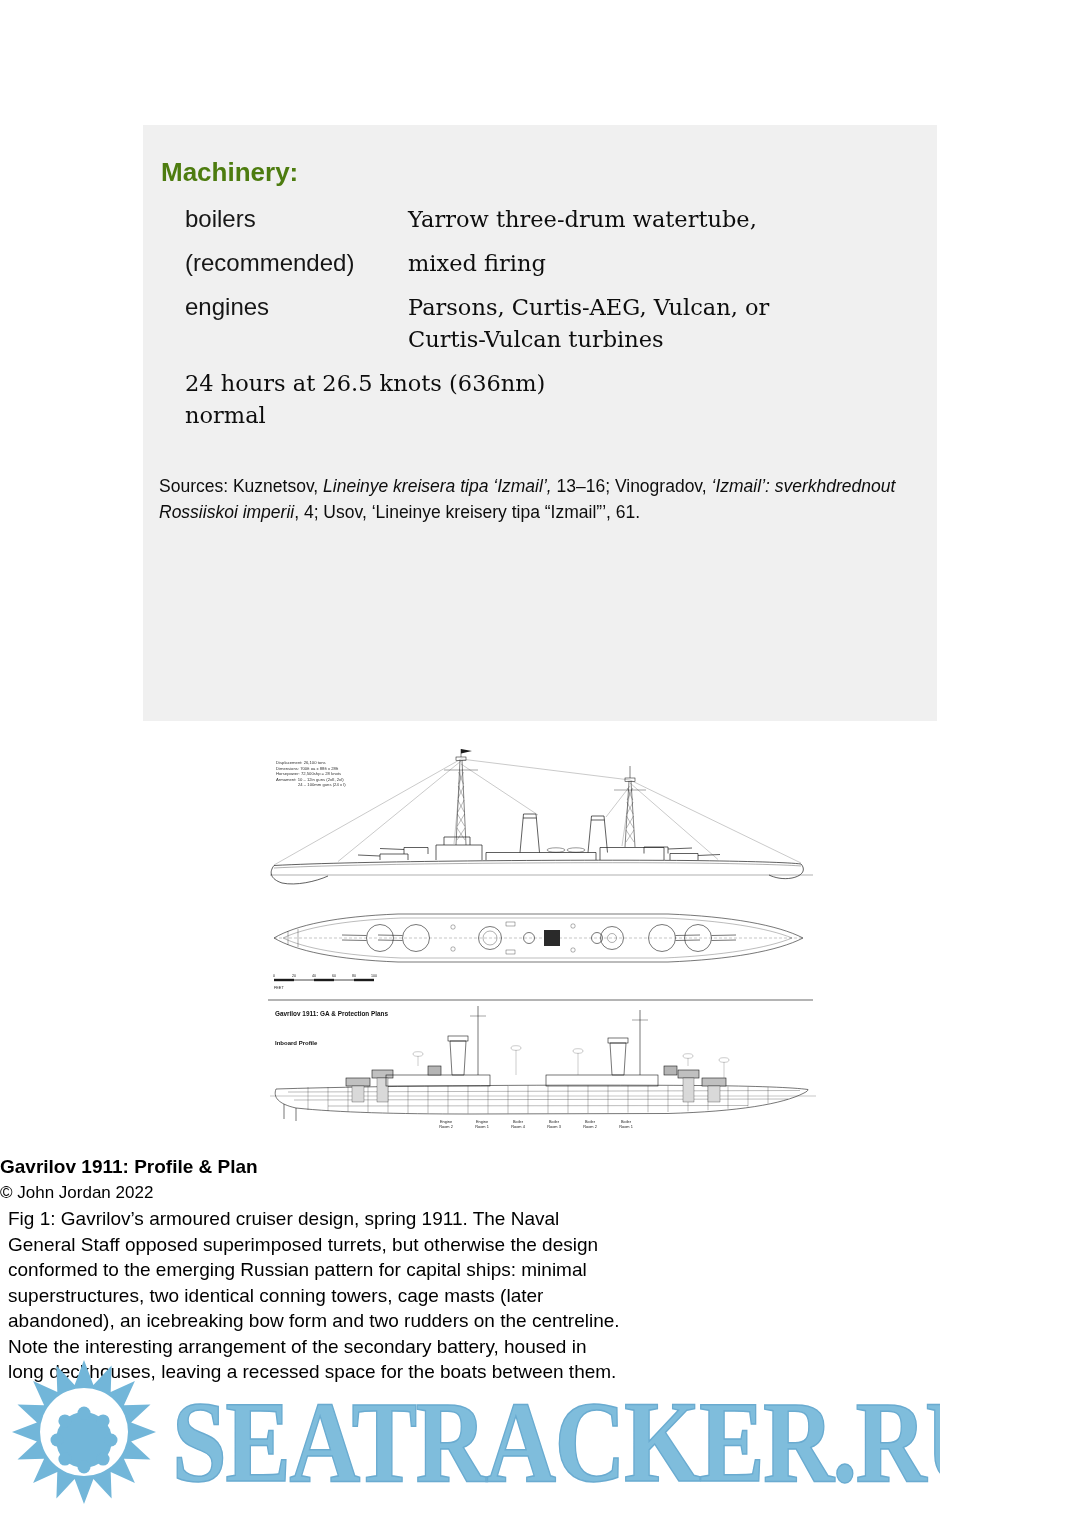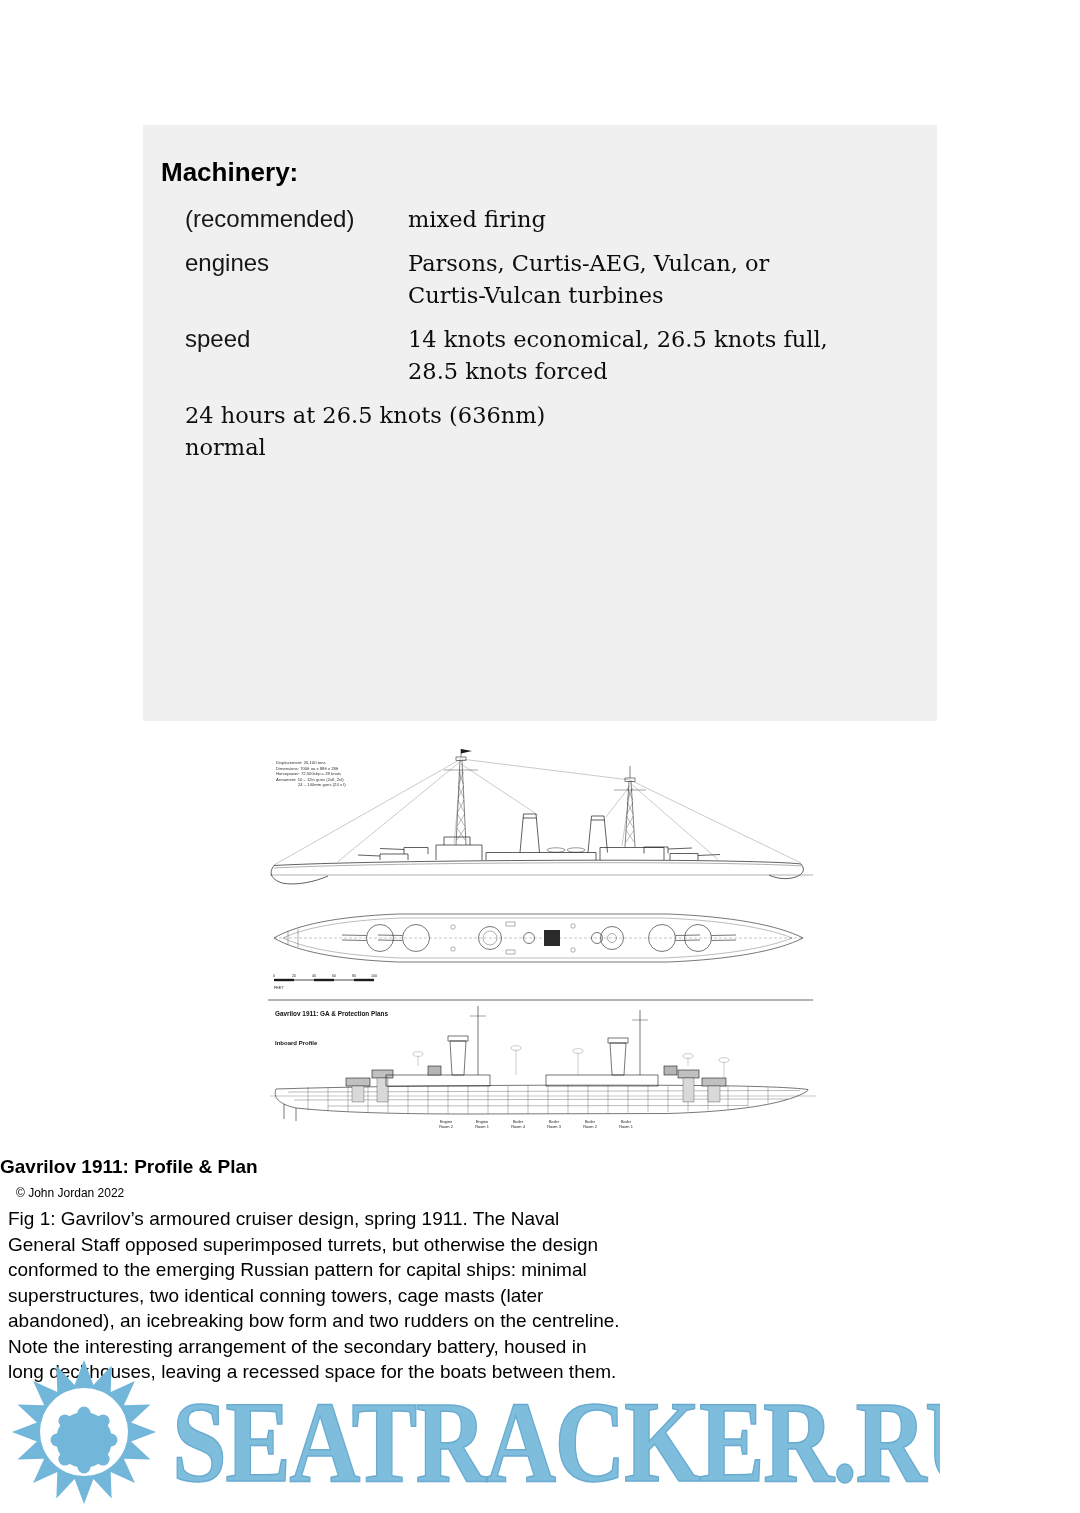--- a/index.html
+++ b/index.html
@@ -5,76 +5,76 @@
   html,body{margin:0;padding:0;}
   body{
     width:1080px;height:1513px;position:relative;background:#ffffff;
     font-family:"Liberation Sans",sans-serif;color:#111;overflow:hidden;
   }
   
   .spec-panel{
     position:absolute;left:143px;top:125px;width:794px;height:596px;
     background:#f0f0f0;box-sizing:border-box;padding:32px 20px 0 14px;
   }
-  .spec-heading{font-size:26px;font-weight:bold;line-height:30px;margin:0 0 16px 4px;color:#000000;}
+  .spec-heading{font-size:26px;font-weight:bold;line-height:30px;margin:0 0 16px 4px;color:#4d7c0f;}
   .spec-table{margin-left:28px;}
   .spec-row{display:flex;margin-bottom:12px;}
   .spec-label{width:223px;flex:0 0 223px;font-size:24px;line-height:32px;color:#161616;}
   .spec-value{
     font-family:"DejaVu Serif","Liberation Serif",serif;font-size:22.5px;line-height:32px;
     color:#0d0d0d;white-space:pre-line;
   }
   .sources{margin:30px 0 0 2px;font-size:17.5px;line-height:26px;color:#0d0d0d;}
   .sources em{font-style:italic;}
   
   .ship-figure{position:absolute;left:268px;top:748px;width:557px;height:395px;}
   .ship-figure svg{display:block;}
   
   .caption{position:absolute;left:0;top:1154px;width:1080px;text-align:left;color:#000;}
   .caption-title{font-size:19px;font-weight:bold;line-height:26px;}
-  .caption-copyright{font-size:12px;line-height:26px;padding-left:16px;}
+  .caption-copyright{font-size:17px;line-height:26px;}
   .caption-body{font-size:19px;line-height:25.5px;white-space:pre-line;padding-left:8px;}
   
   .watermark{position:absolute;left:0;top:1352px;width:940px;height:161px;overflow:hidden;z-index:5;}
   .wm-logo{position:absolute;left:6px;top:2px;}
   .wm-text{
     position:absolute;left:172px;top:24px;white-space:nowrap;
     font-family:"Liberation Serif","DejaVu Serif",serif;font-weight:bold;font-size:116px;
     color:#72b6d9;-webkit-text-stroke:1.5px #5aa3cc;
     transform:scaleX(0.85);transform-origin:left top;letter-spacing:-2px;opacity:0.9;
   }
 </style>
 </head>
 <body>
 
 <section class="spec-panel">
   <h2 class="spec-heading">Machinery:</h2>
   <div class="spec-table">
     <div class="spec-row">
+      <div class="spec-label">boilers</div>
+      <div class="spec-value">Yarrow three-drum watertube,</div>
+    </div>
+    <div class="spec-row">
       <div class="spec-label">(recommended)</div>
       <div class="spec-value">mixed firing</div>
     </div>
     <div class="spec-row">
       <div class="spec-label">engines</div>
       <div class="spec-value">Parsons, Curtis-AEG, Vulcan, or
 Curtis-Vulcan turbines</div>
     </div>
     <div class="spec-row">
-      <div class="spec-label">speed</div>
-      <div class="spec-value">14 knots economical, 26.5 knots full,
-28.5 knots forced</div>
-    </div>
-    <div class="spec-row">
       <div class="spec-value">24 hours at 26.5 knots (636nm)
 normal</div>
     </div>
     <div class="spec-row">
       <div class="spec-label"></div>
     </div>
   </div>
+  <p class="sources"><span>Sources: Kuznetsov, </span><em>Lineinye kreisera tipa ‘Izmail’,</em><span> 13–16; Vinogradov, </span><em>‘Izmail’: sverkhdrednout Rossiiskoi imperii</em><span>, 4; Usov, ‘Lineinye kreisery tipa “Izmail”’, 61.</span></p>
 </section>
 
 <figure class="ship-figure" style="margin:0;">
   <svg viewBox="0 0 557 395" width="557" height="395" xmlns="http://www.w3.org/2000/svg">
 
     <g font-family="Liberation Sans, sans-serif" font-size="4.2" fill="#333">
       <text x="8" y="16">Displacement:   26,100 tons</text>
       <text x="8" y="21.5">Dimensions:     700ft oa x 88ft x 28ft</text>
       <text x="8" y="27">Horsepower:    72,500shp = 28 knots</text>
       <text x="8" y="32.5">Armament:      10 – 12in guns (2xII, 2xI)</text>

